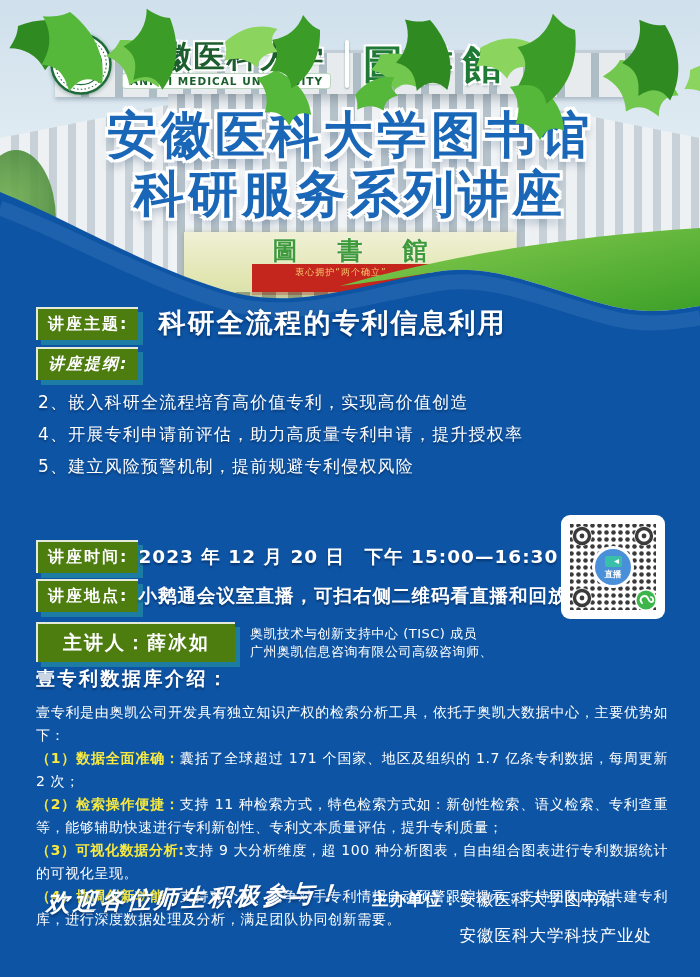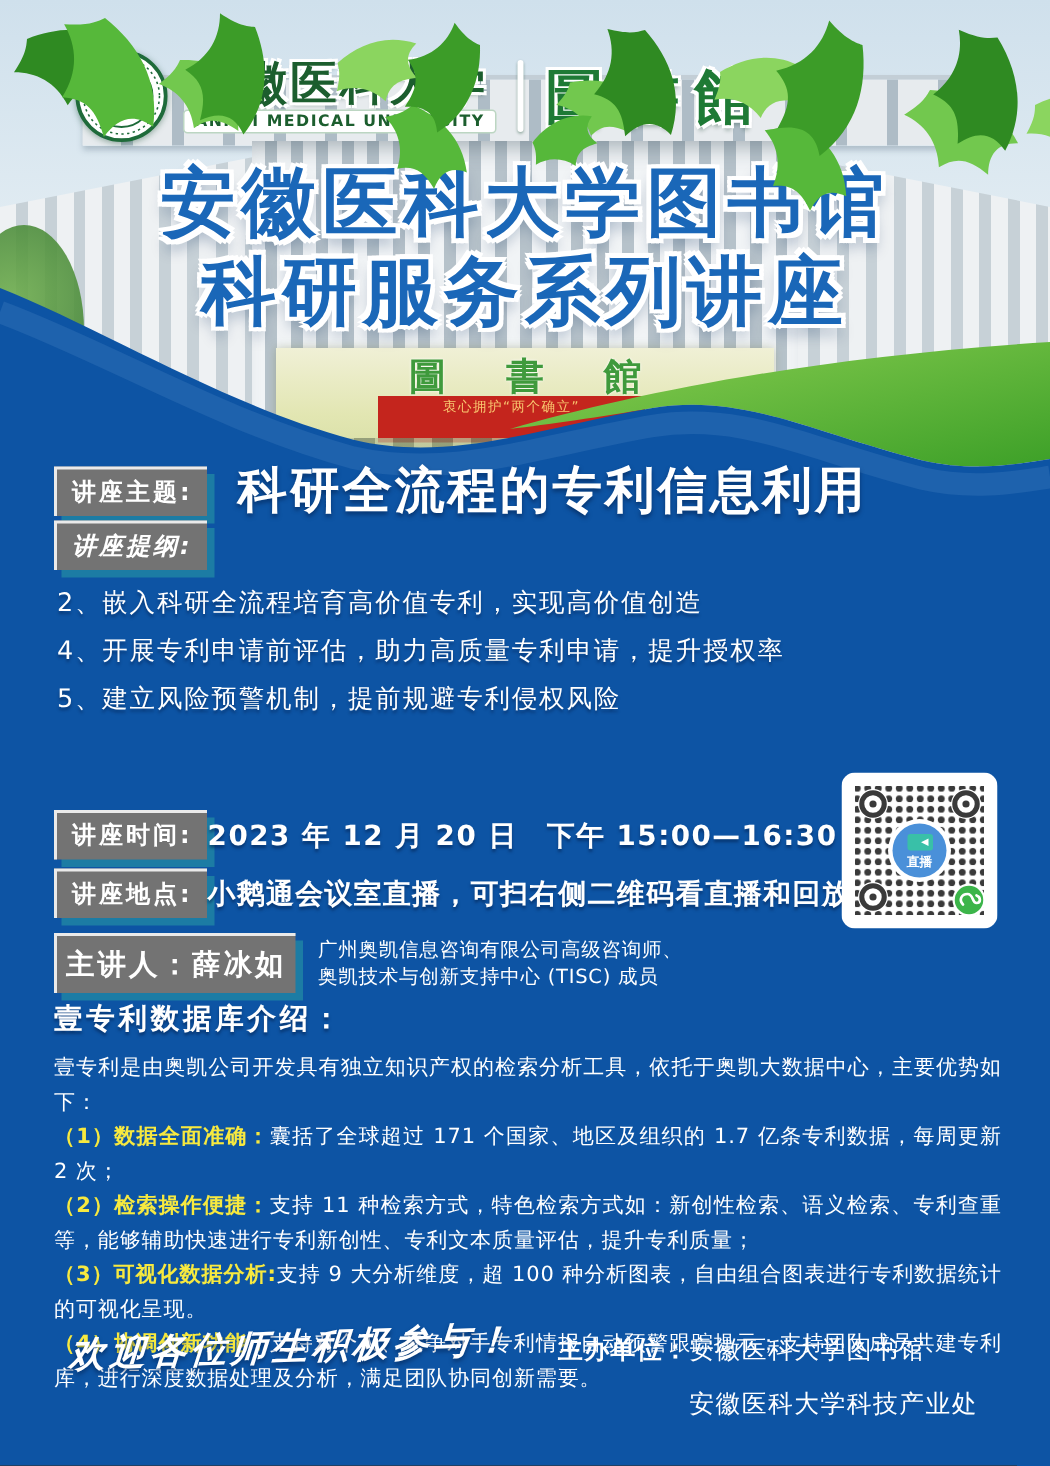--- a/index.html
+++ b/index.html
@@ -52,40 +52,40 @@
   
   .main-title{position:absolute;top:106px;left:0;width:700px;text-align:center;z-index:4;}
   .title-line{font-size:50px;font-weight:bold;color:#1a67b8;letter-spacing:4px;line-height:59px;
     text-shadow:
       -3px -3px 0 #fff,3px -3px 0 #fff,-3px 3px 0 #fff,3px 3px 0 #fff,
       -3px 0 0 #fff,3px 0 0 #fff,0 -3px 0 #fff,0 3px 0 #fff,
       0 7px 9px rgba(0,40,90,.35);}
   
   .waves{position:absolute;top:178px;left:0;width:700px;height:194px;z-index:3;}
   
-  .badge{display:inline-block;background:#737373;color:#fff;font-weight:bold;font-size:16px;
+  .badge{display:inline-block;background:#4d7c0f;color:#fff;font-weight:bold;font-size:16px;
     letter-spacing:2px;padding:5px 10px;white-space:nowrap;
     border-top:2px solid rgba(255,255,255,.85);border-left:2px solid rgba(255,255,255,.85);
     box-shadow:5px 5px 0 0 #1c7ca4;}
   
   .topic-row{position:absolute;top:305px;left:36px;display:flex;align-items:center;gap:20px;z-index:7;}
-  .topic-text{font-size:33px;font-weight:bold;color:#fff;letter-spacing:2px;white-space:nowrap;
+  .topic-text{font-size:27px;font-weight:bold;color:#fff;letter-spacing:2px;white-space:nowrap;
     text-shadow:0 2px 3px rgba(0,25,65,.55);}
   .outline-badge-wrap{position:absolute;top:347px;left:36px;z-index:7;font-style:italic;}
   .outline-list{position:absolute;top:392px;left:38px;width:630px;z-index:7;color:#fff;}
   .outline-item{font-size:17px;letter-spacing:1.2px;line-height:21px;margin-bottom:11px;
     text-shadow:0 2px 2px rgba(0,25,65,.45);white-space:nowrap;}
   .sched-row{position:absolute;left:36px;display:flex;align-items:center;z-index:7;}
   .sched-value{font-size:18.5px;font-weight:bold;color:#fff;letter-spacing:1px;white-space:nowrap;
     text-shadow:0 2px 2px rgba(0,25,65,.5);}
   .time-row{top:540px;}
   .loc-row{top:579px;text-align:right;}
   .qr-wrap{position:absolute;top:515px;left:561px;width:104px;height:104px;z-index:7;}
   .speaker-row{position:absolute;top:622px;left:36px;display:flex;align-items:flex-start;gap:15px;z-index:7;}
-  .badge.speaker{font-size:19px;padding:6px 6px;letter-spacing:2px;}
+  .badge.speaker{font-size:19px;padding:6px 25px;letter-spacing:2px;}
   .speaker-desc{color:#fff;font-size:13px;line-height:18px;padding-top:3px;letter-spacing:.5px;}
   .intro{position:absolute;top:666px;left:36px;width:632px;z-index:7;color:#fff;}
   .intro-heading{font-size:19px;font-weight:bold;letter-spacing:2.5px;margin:0 0 9px 0;
     text-shadow:0 2px 2px rgba(0,25,65,.5);}
   .intro-text{font-size:14px;line-height:23px;letter-spacing:.6px;margin:0;text-align:justify;}
   .pt-label{color:#f7e93f;font-weight:bold;}
   
   .welcome{position:absolute;top:882px;left:46px;z-index:7;color:#fff;font-size:24px;
     font-weight:bold;font-style:italic;letter-spacing:3px;transform:rotate(-2deg) skewX(-6deg);
     text-shadow:0 2px 3px rgba(0,25,65,.55);white-space:nowrap;}
@@ -223,22 +223,22 @@
         <circle cx="85" cy="85" r="11" fill="#ffffff"></circle>
         <circle cx="85" cy="85" r="9.5" fill="#3cb54a"></circle>
         <path d="M81,88 C78,85 80,81 84,81 C88,81 87,87 90,87 C93,87 93,83 90,82" stroke="#ffffff" stroke-width="1.8" fill="none" stroke-linecap="round"></path>
       </g>
     </svg>
   </div>
 
   <div class="speaker-row">
     <span class="badge speaker">主讲人：薛冰如</span>
     <div class="speaker-desc">
+      <div>奥凯技术与创新支持中心 (TISC) 成员</div>
       <div>广州奥凯信息咨询有限公司高级咨询师、</div>
-      <div>奥凯技术与创新支持中心 (TISC) 成员</div>
     </div>
   </div>
 
   <div class="intro">
     <p class="intro-heading">壹专利数据库介绍：</p>
     <p class="intro-text"><span>壹专利是由奥凯公司开发具有独立知识产权的检索分析工具，依托于奥凯大数据中心，主要优势如下：</span><br>
       <span class="pt-label">（1）数据全面准确：</span><span>囊括了全球超过 171 个国家、地区及组织的 1.7 亿条专利数据，每周更新 2 次；</span><br>
       <span class="pt-label">（2）检索操作便捷：</span><span>支持 11 种检索方式，特色检索方式如：新创性检索、语义检索、专利查重等，能够辅助快速进行专利新创性、专利文本质量评估，提升专利质量；</span><br>
       <span class="pt-label">（3）可视化数据分析:</span><span>支持 9 大分析维度，超 100 种分析图表，自由组合图表进行专利数据统计的可视化呈现。</span><br>
       <span class="pt-label">（4）协调创新功能：</span><span>支持对个人、竞争对手专利情报自动预警跟踪提示；支持团队成员共建专利库，进行深度数据处理及分析，满足团队协同创新需要。</span>

